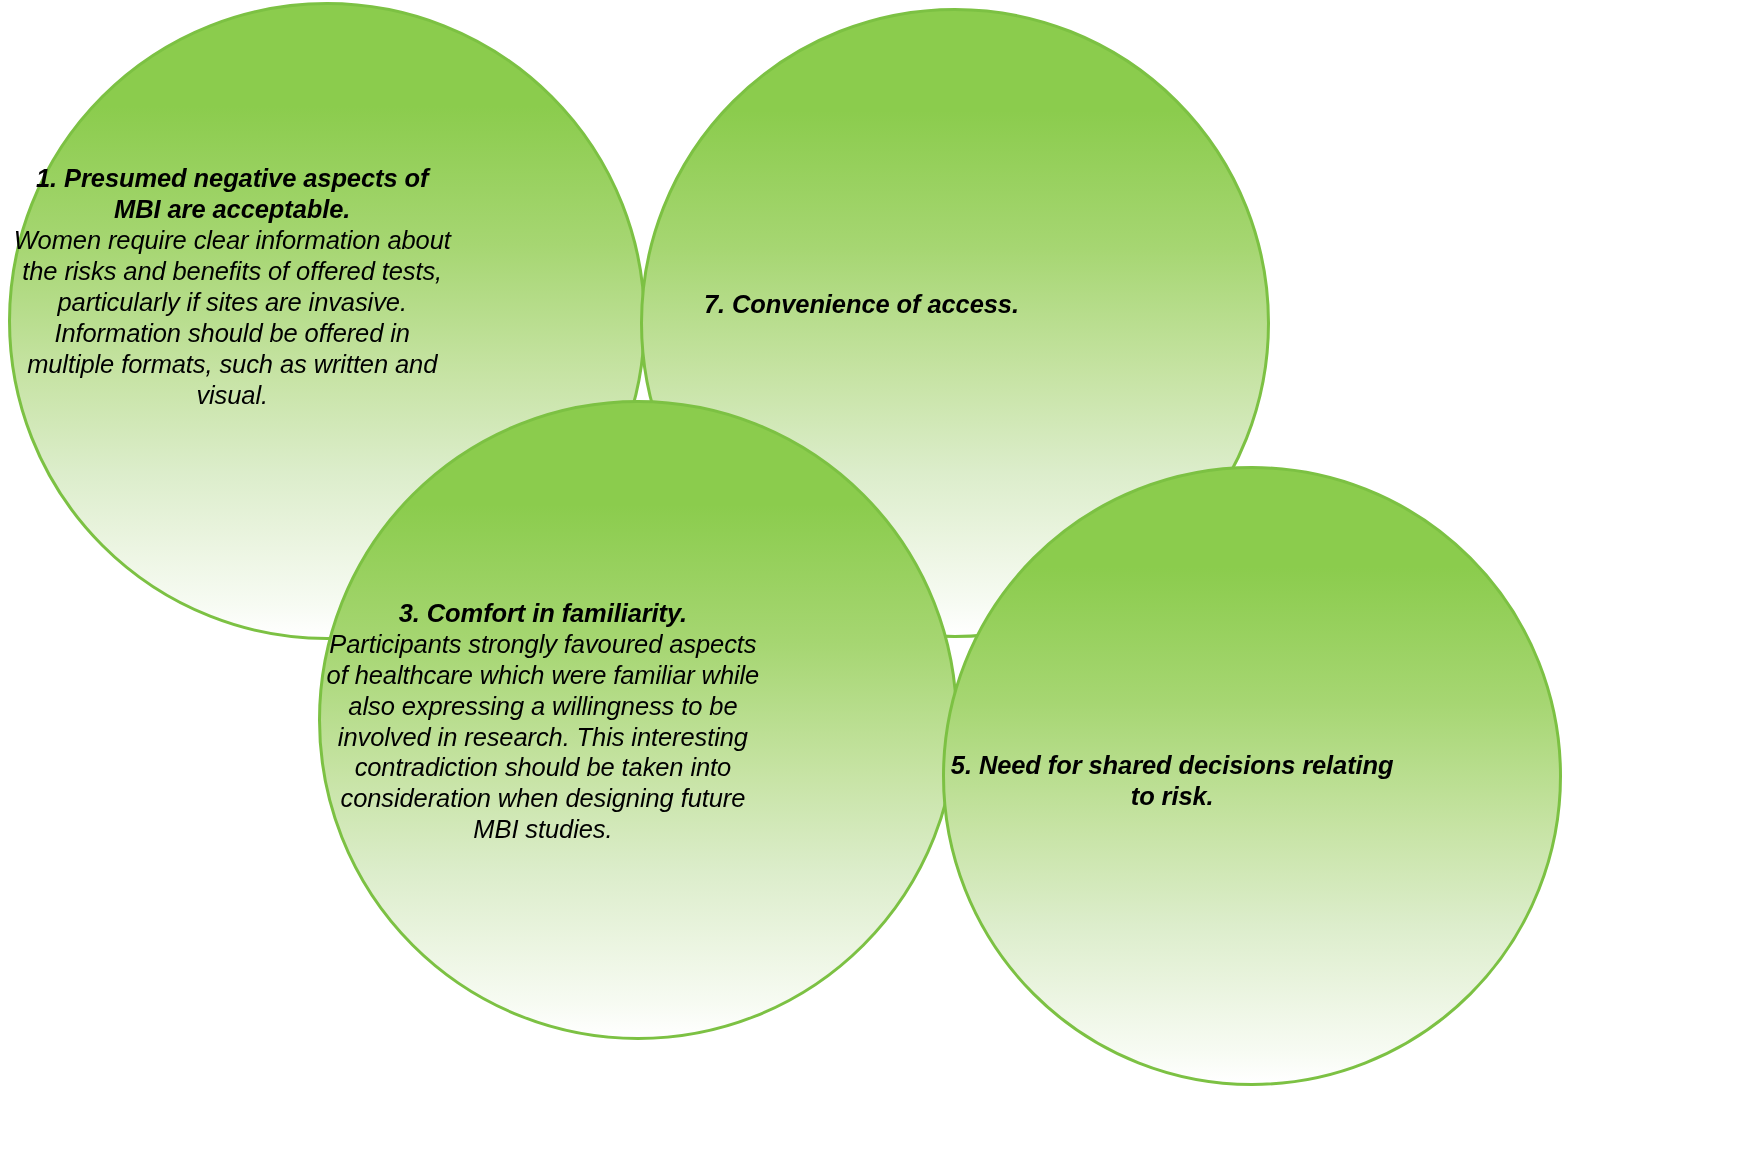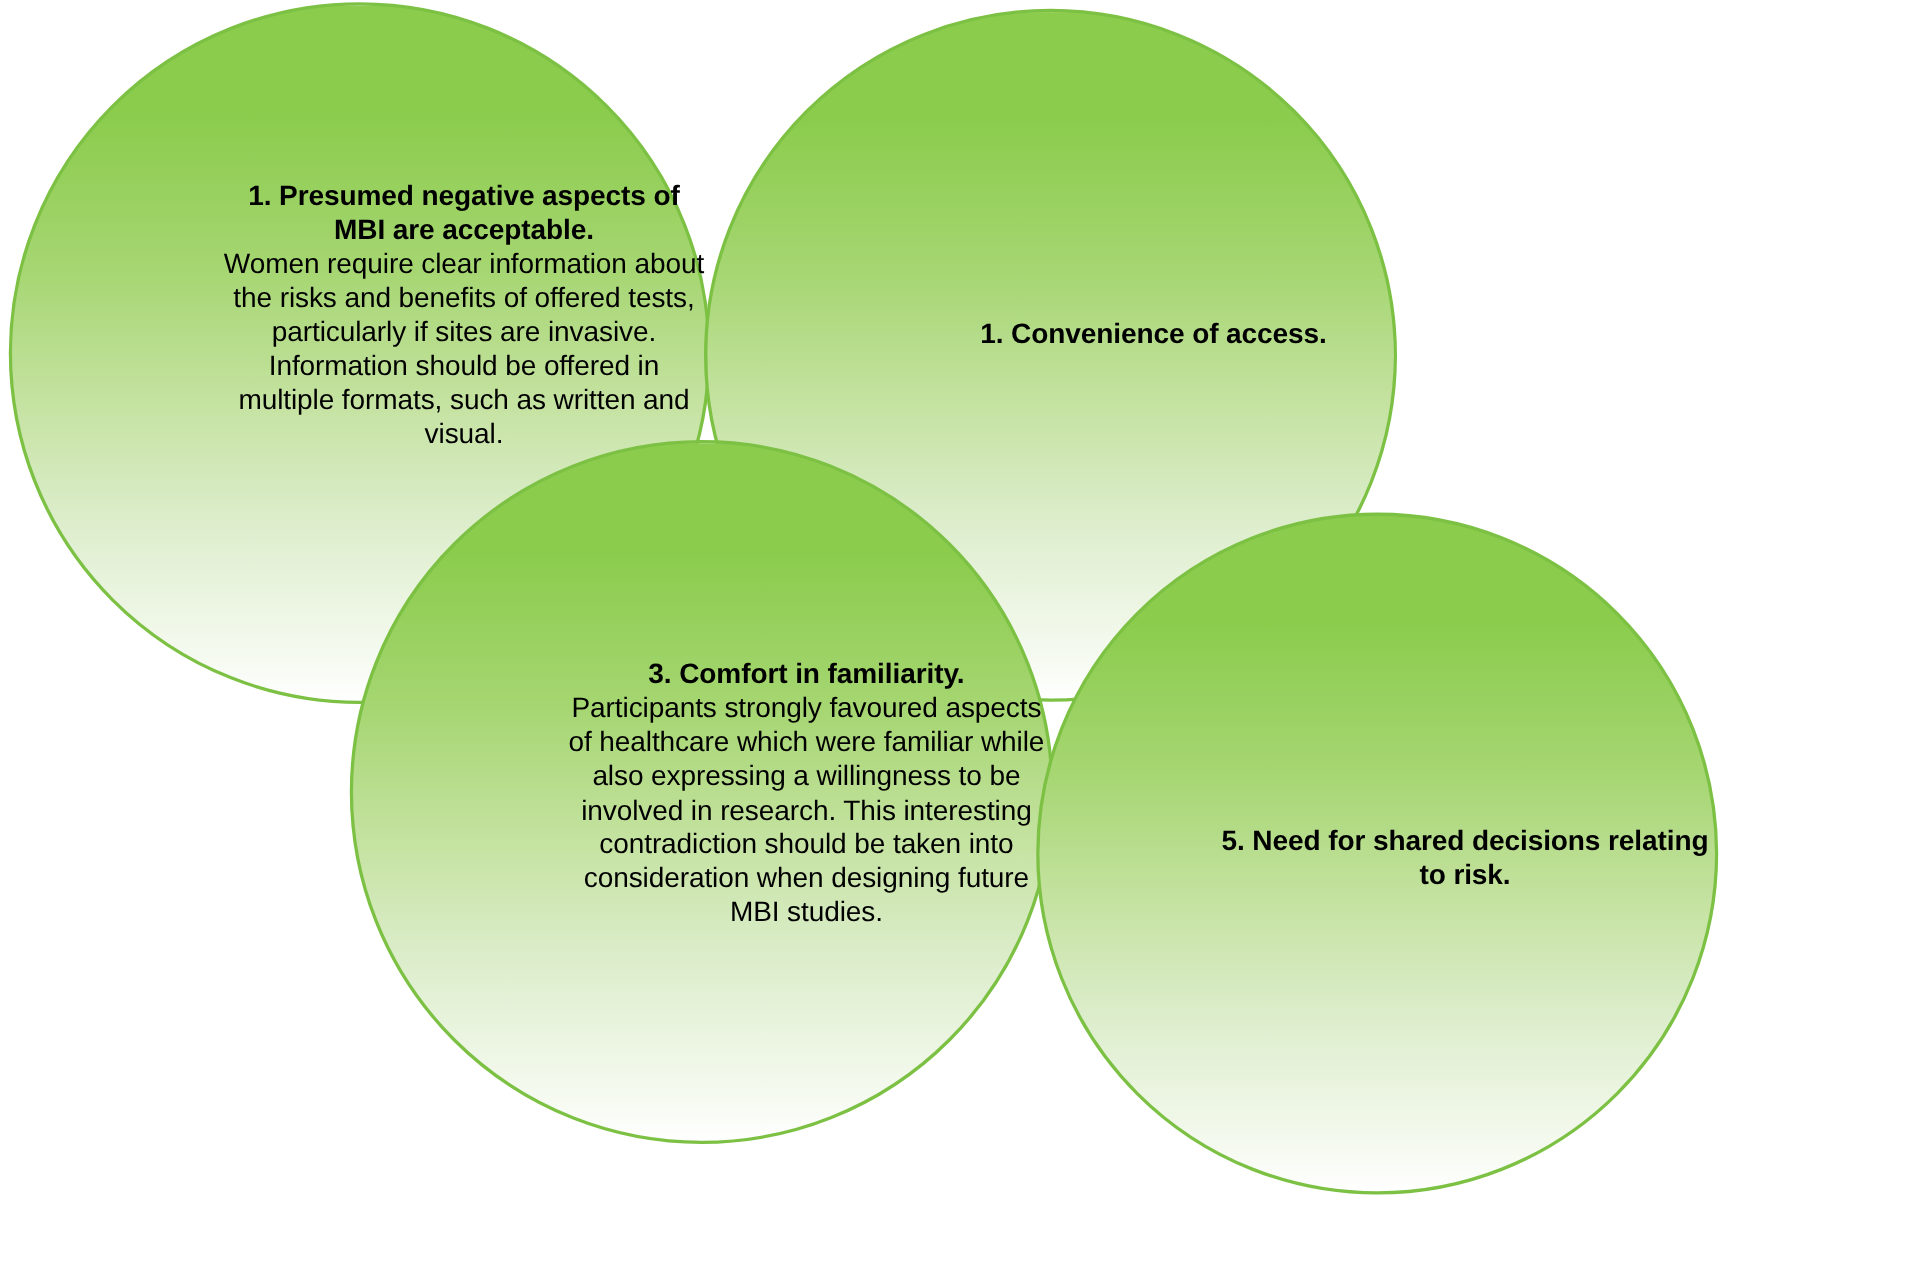--- a/index.html
+++ b/index.html
@@ -27,21 +27,22 @@
         #8bcc4d 0%,
         #8bcc4d 16%,
         #a6d672 38%,
         #c6e3a3 58%,
         #dcedcb 74%,
         #ecf5e2 86%,
         #f7fbf3 95%,
         #ffffff 100%);
     display: flex;
     align-items: center;
-    justify-content: flex-end;
+    justify-content: flex-start;
+    font-style: italic;
   }
   .circle-text {
     width: 74%;
     text-align: center;
     color: #000000;
     font-size: 25.5px;
     line-height: 1.215;
     letter-spacing: -0.1px;
   }
   .circle-title {
@@ -111,21 +112,21 @@
 
   <div class="circle-node" id="circle-1">
     <div class="circle-text">
       <span class="circle-title">1. Presumed negative aspects of MBI are acceptable.</span>
       <span class="circle-body">Women require clear information about the risks and benefits of offered tests, particularly if sites are invasive. Information should be offered in multiple formats, such as written and visual.</span>
     </div>
   </div>
 
   <div class="circle-node" id="circle-2">
     <div class="circle-text">
-      <span class="circle-title">1. Convenience of access.</span>
+      <span class="circle-title">7. Convenience of access.</span>
     </div>
   </div>
 
   <div class="circle-node" id="circle-3">
     <div class="circle-text">
       <span class="circle-title">3. Comfort in familiarity.</span>
       <span class="circle-body">Participants strongly favoured aspects of healthcare which were familiar while also expressing a willingness to be involved in research. This interesting contradiction should be taken into consideration when designing future MBI studies.</span>
     </div>
   </div>
 

